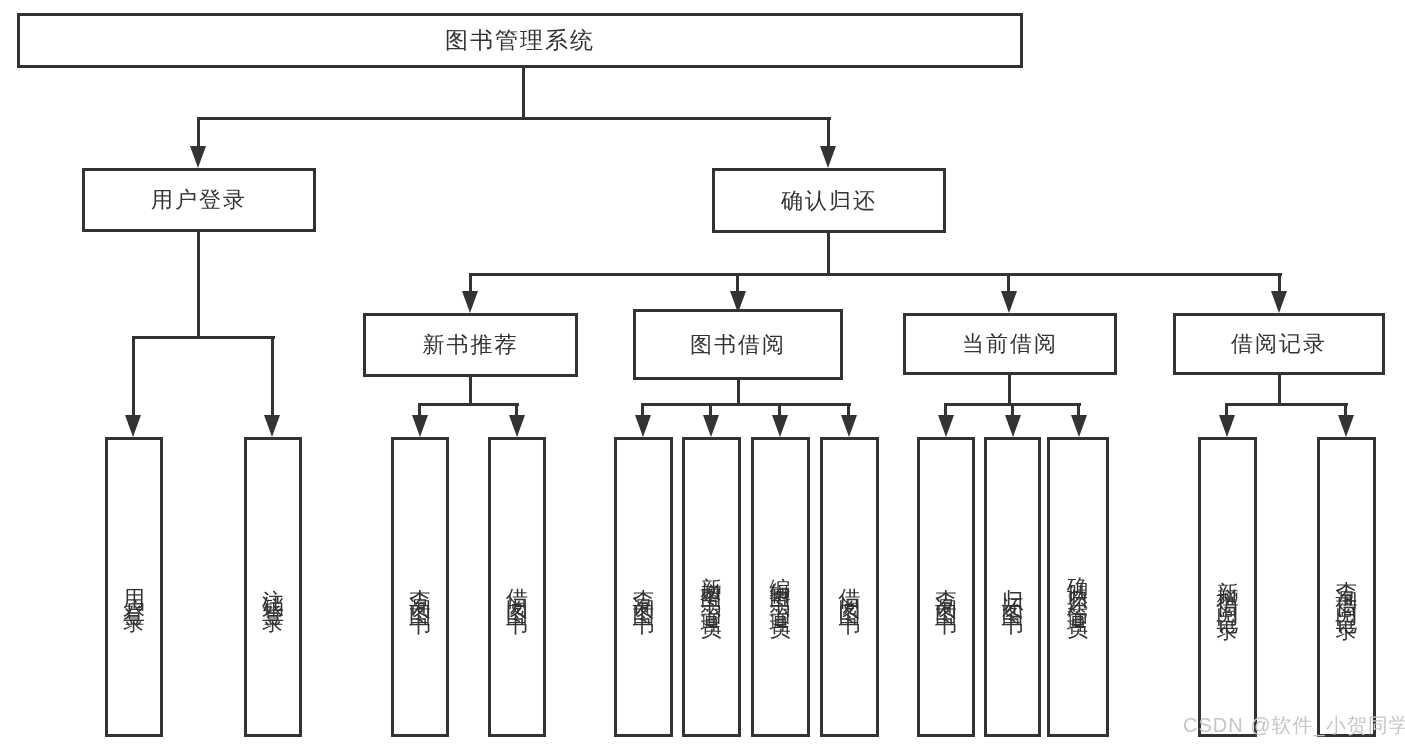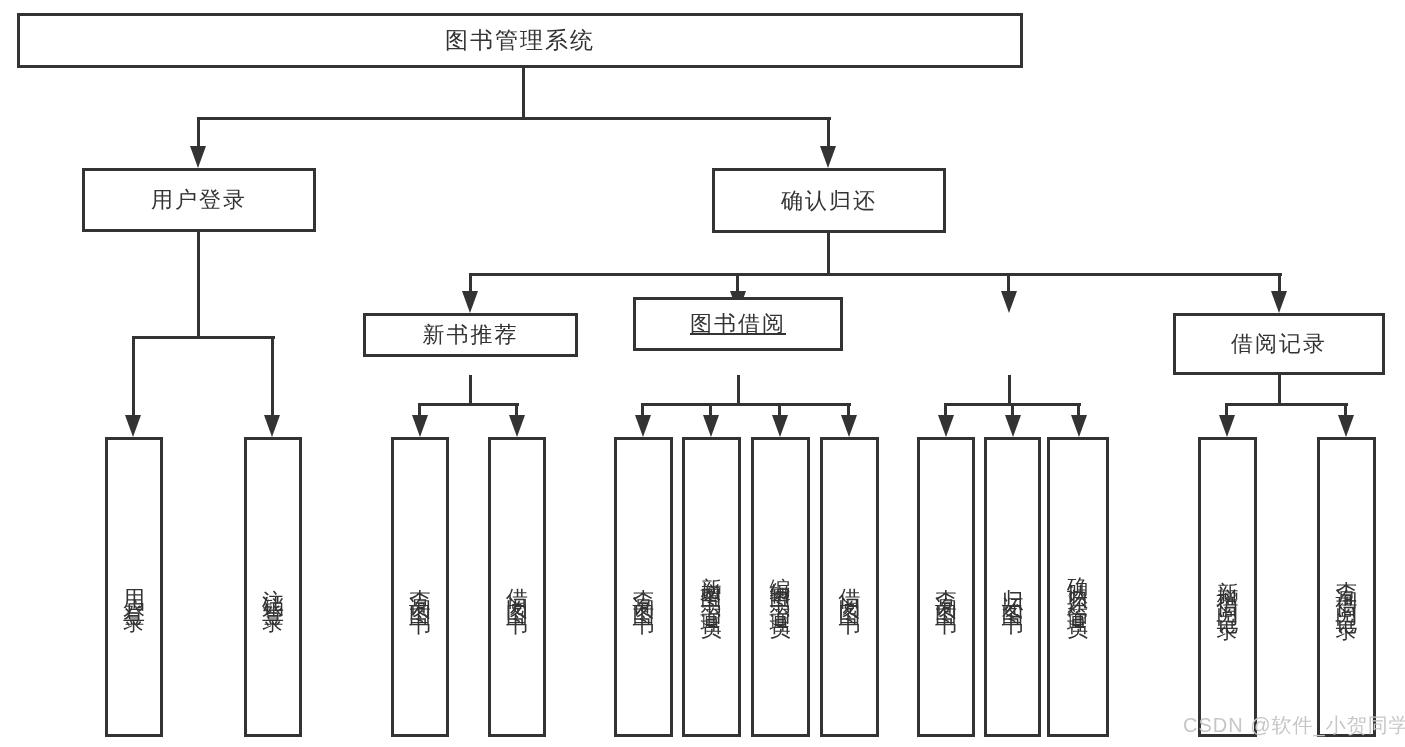--- a/index.html
+++ b/index.html
@@ -33,24 +33,25 @@
 <body>
 
 <div id="canvas">
 
   <div class="bx root" style="left:17px;top:13px;width:1006px;height:55px;">图书管理系统</div>
 
   <div class="bx" style="left:82px;top:168px;width:234px;height:64px;">用户登录</div>
 
   <div class="bx" style="left:712px;top:168px;width:234px;height:65px;">确认归还</div>
 
-  <div class="bx" style="left:363px;top:313px;width:215px;height:44px;">新书推荐</div>
+  <div class="bx" style="left:363px;top:313px;width:215px;height:64px;">新书推荐</div>
 
-  <div class="bx" style="left:633px;top:297px;width:210px;height:54px;text-decoration:underline;">图书借阅</div>
+  <div class="bx" style="left:633px;top:309px;width:210px;height:71px;">图书借阅</div>
 
+  <div class="bx" style="left:903px;top:313px;width:214px;height:62px;">当前借阅</div>
 
   <div class="bx" style="left:1173px;top:313px;width:212px;height:62px;">借阅记录</div>
 
   <div class="bx vx" style="left:105px;top:437px;width:58px;height:300px;">用户登录</div>
 
   <div class="bx vx" style="left:244px;top:437px;width:58px;height:300px;">注销登录</div>
 
   <div class="bx vx" style="left:391px;top:437px;width:58px;height:300px;">查询图书</div>
 
   <div class="bx vx" style="left:488px;top:437px;width:58px;height:300px;">借阅图书</div>

